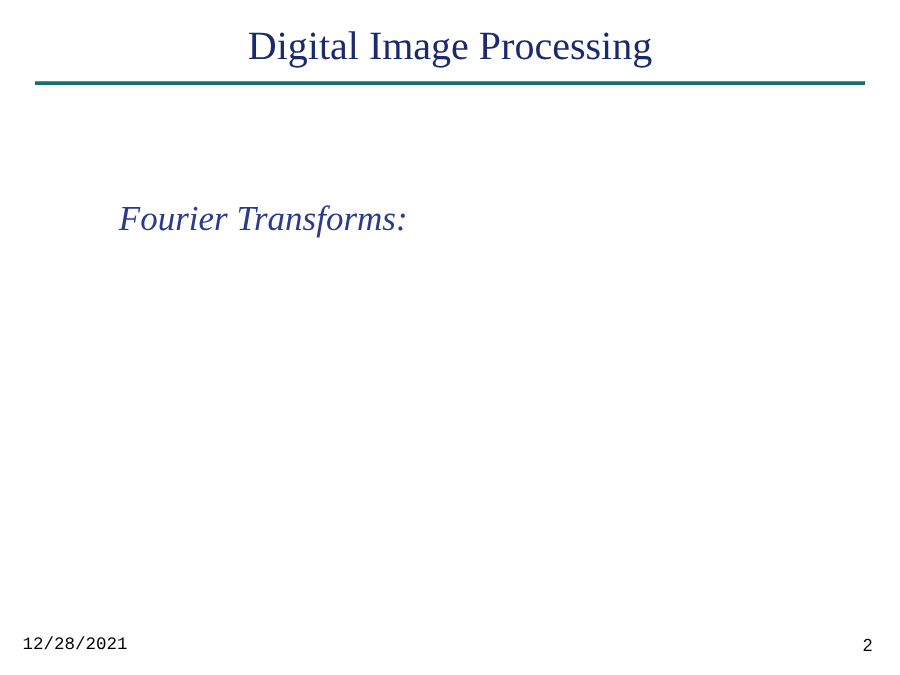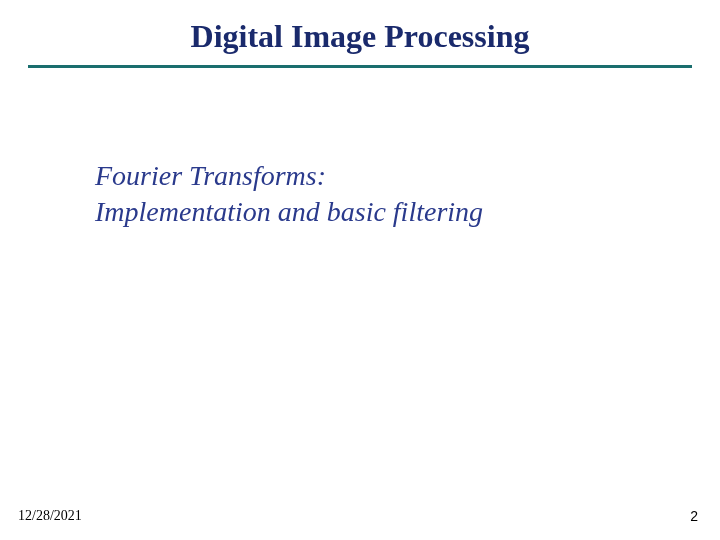--- a/index.html
+++ b/index.html
@@ -19,21 +19,21 @@
       width: 100%;
       height: 100%;
       position: relative;
     }
     .title {
       text-align: center;
       font-size: 32px;
       color: #1a2a6c;
       padding-top: 18px;
       padding-bottom: 10px;
-      font-weight: bold;
+      font-weight: normal;
     }
     .divider {
       margin: 0 28px;
       border: none;
       border-top: 3px solid #1a6e6e;
     }
     .content {
       padding-left: 95px;
       padding-top: 90px;
     }
@@ -43,36 +43,35 @@
       line-height: 1.3;
       font-weight: normal;
       font-style: italic;
     }
     .footer-date {
       position: absolute;
       bottom: 16px;
       left: 18px;
       font-size: 14px;
       color: #000000;
-      font-family: Liberation Serif, serif;
+      font-family: Liberation Mono, monospace;
     }
     .footer-page {
       position: absolute;
       bottom: 16px;
       right: 22px;
       font-size: 14px;
       color: #000000;
       font-family: Arial, sans-serif;
     }
   </style>
 </head>
 <body>
 
 <div class="slide">
   <h1 class="title">Digital Image Processing</h1>
   <hr class="divider">
   <div class="content">
     <div class="subtitle-line">Fourier Transforms:</div>
-    <div class="subtitle-line">Implementation and basic filtering</div>
   </div>
   <div class="footer-date">12/28/2021</div>
   <div class="footer-page">2</div>
 </div>
 
 </body></html>

